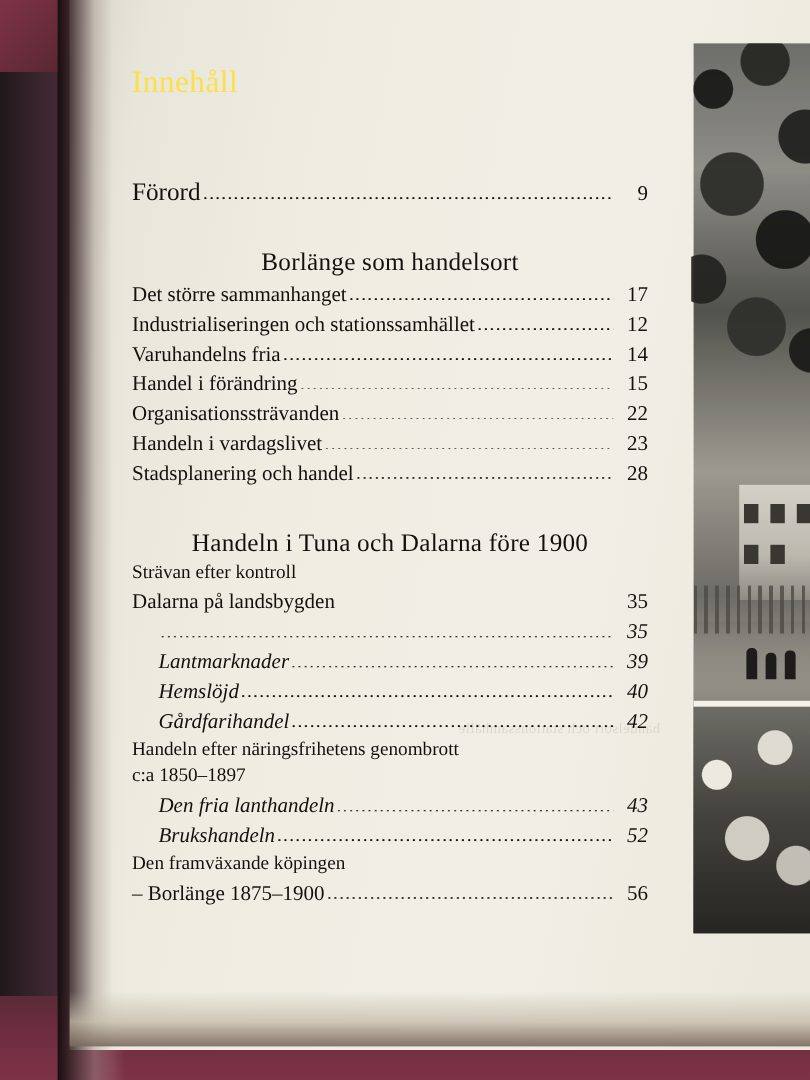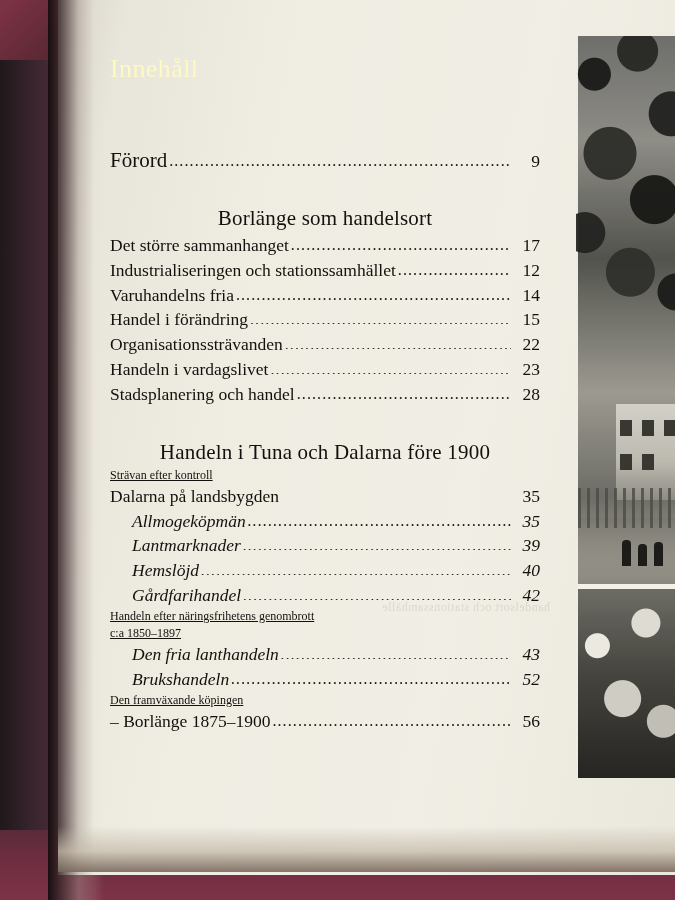--- a/index.html
+++ b/index.html
@@ -181,21 +181,21 @@
     left: 110px; top: 54px;
     width: 430px;
     z-index: 6;
     color: #15100d;
   }
   .doc-title {
     font-size: 26px;
     letter-spacing: .4px;
     margin: 0 0 62px 0;
     font-weight: normal;
-    color: #fef9c3;
+    color: #fde047;
   }
 
   .entry {
     display: flex;
     align-items: baseline;
     font-size: 17.5px;
     line-height: 1.42;
     white-space: nowrap;
   }
   .entry .label { flex: 0 0 auto; }
@@ -225,23 +225,22 @@
     margin: 0 0 2px 0;
     letter-spacing: .2px;
     text-align: center;
   }
   .group { margin-top: 33px; }
   .group-first { margin-top: 30px; }
   .sub { padding-left: 22px; font-style: italic; }
   .sub .label { font-style: italic; }
   .sub .page { font-style: italic; }
   .plain-line {
-    font-size: 12px;
+    font-size: 16px;
     line-height: 1.42;
-    text-decoration: underline;
   }
   .nodots .leader:after { content: ""; }
 </style>
 </head>
 <body>
 
 <div id="page">
 
   <div class="backdrop-left"></div>
   <div class="backdrop-topleft"></div>
@@ -313,21 +312,20 @@
           <span class="page">28</span>
         </div>
         <div class="chapter group">Handeln i Tuna och Dalarna före 1900</div>
         <div class="plain-line">Strävan efter kontroll</div>
         <div class="entry nodots">
           <span class="label">Dalarna på landsbygden</span>
           <span class="leader"></span>
           <span class="page">35</span>
         </div>
         <div class="entry sub">
-          <span class="label">Allmogeköpmän</span>
           <span class="leader"></span>
           <span class="page">35</span>
         </div>
         <div class="entry sub">
           <span class="label">Lantmarknader</span>
           <span class="leader"></span>
           <span class="page">39</span>
         </div>
         <div class="entry sub">
           <span class="label">Hemslöjd</span>

